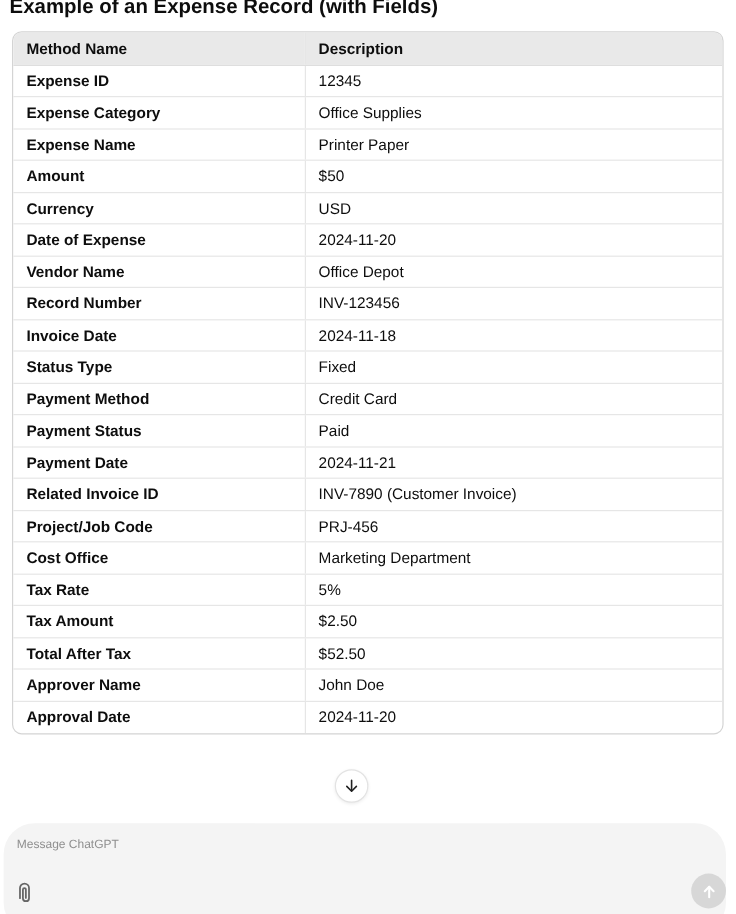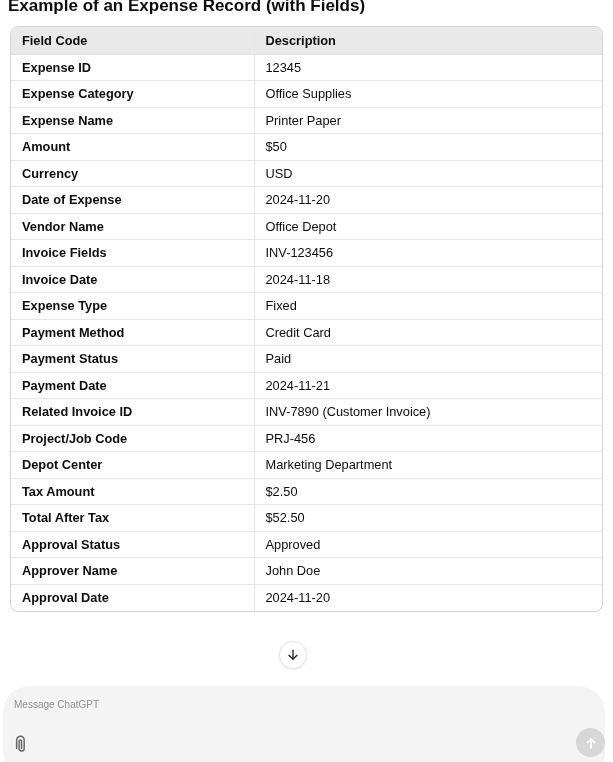--- a/index.html
+++ b/index.html
@@ -80,21 +80,21 @@
   <h2 class="title">Example of an Expense Record (with Fields)</h2>
 
   <div class="table-wrap">
     <table>
       <colgroup>
           <col class="c1">
           <col>
         </colgroup>
       <thead>
         <tr>
-          <th>Field Code</th>
+          <th>Method Name</th>
           <th>Description</th>
         </tr>
       </thead>
       <tbody id="table-body">
           <tr>
             <td class="field">Expense ID</td>
             <td>12345</td>
           </tr>
           <tr>
             <td class="field">Expense Category</td>
@@ -114,29 +114,29 @@
           </tr>
           <tr>
             <td class="field">Date of Expense</td>
             <td>2024-11-20</td>
           </tr>
           <tr>
             <td class="field">Vendor Name</td>
             <td>Office Depot</td>
           </tr>
           <tr>
-            <td class="field">Invoice Fields</td>
+            <td class="field">Record Number</td>
             <td>INV-123456</td>
           </tr>
           <tr>
             <td class="field">Invoice Date</td>
             <td>2024-11-18</td>
           </tr>
           <tr>
-            <td class="field">Expense Type</td>
+            <td class="field">Status Type</td>
             <td>Fixed</td>
           </tr>
           <tr>
             <td class="field">Payment Method</td>
             <td>Credit Card</td>
           </tr>
           <tr>
             <td class="field">Payment Status</td>
             <td>Paid</td>
           </tr>
@@ -146,34 +146,34 @@
           </tr>
           <tr>
             <td class="field">Related Invoice ID</td>
             <td>INV-7890 (Customer Invoice)</td>
           </tr>
           <tr>
             <td class="field">Project/Job Code</td>
             <td>PRJ-456</td>
           </tr>
           <tr>
-            <td class="field">Depot Center</td>
+            <td class="field">Cost Office</td>
             <td>Marketing Department</td>
+          </tr>
+          <tr>
+            <td class="field">Tax Rate</td>
+            <td>5%</td>
           </tr>
           <tr>
             <td class="field">Tax Amount</td>
             <td>$2.50</td>
           </tr>
           <tr>
             <td class="field">Total After Tax</td>
             <td>$52.50</td>
-          </tr>
-          <tr>
-            <td class="field">Approval Status</td>
-            <td>Approved</td>
           </tr>
           <tr>
             <td class="field">Approver Name</td>
             <td>John Doe</td>
           </tr>
           <tr>
             <td class="field">Approval Date</td>
             <td>2024-11-20</td>
           </tr>
         </tbody>

